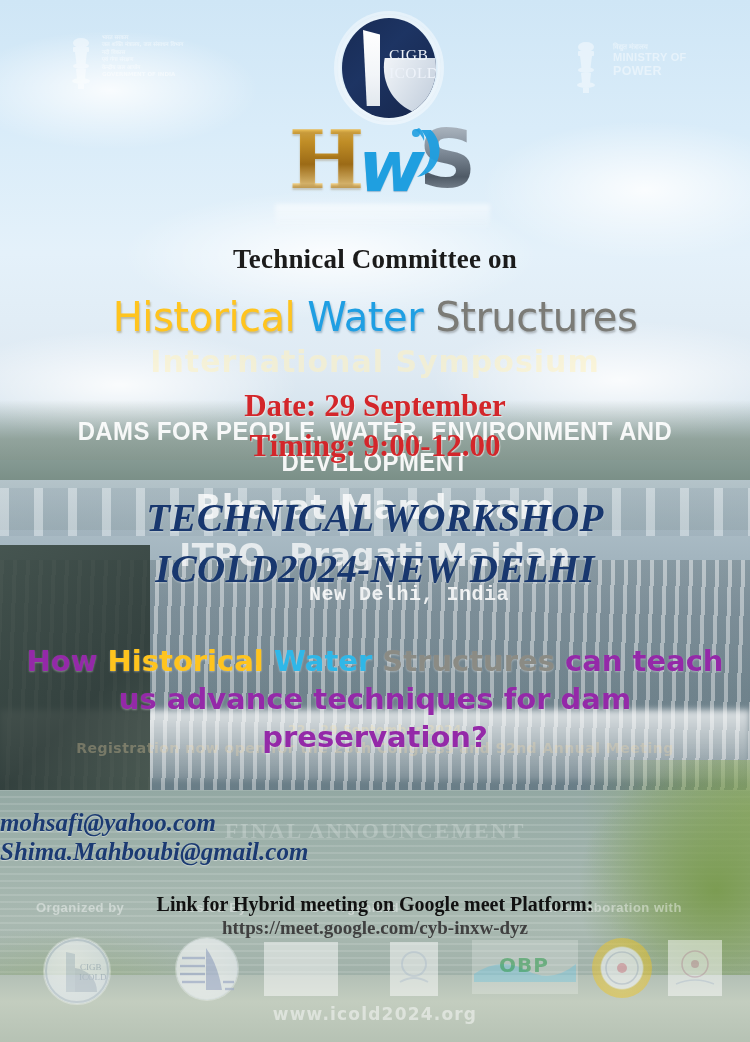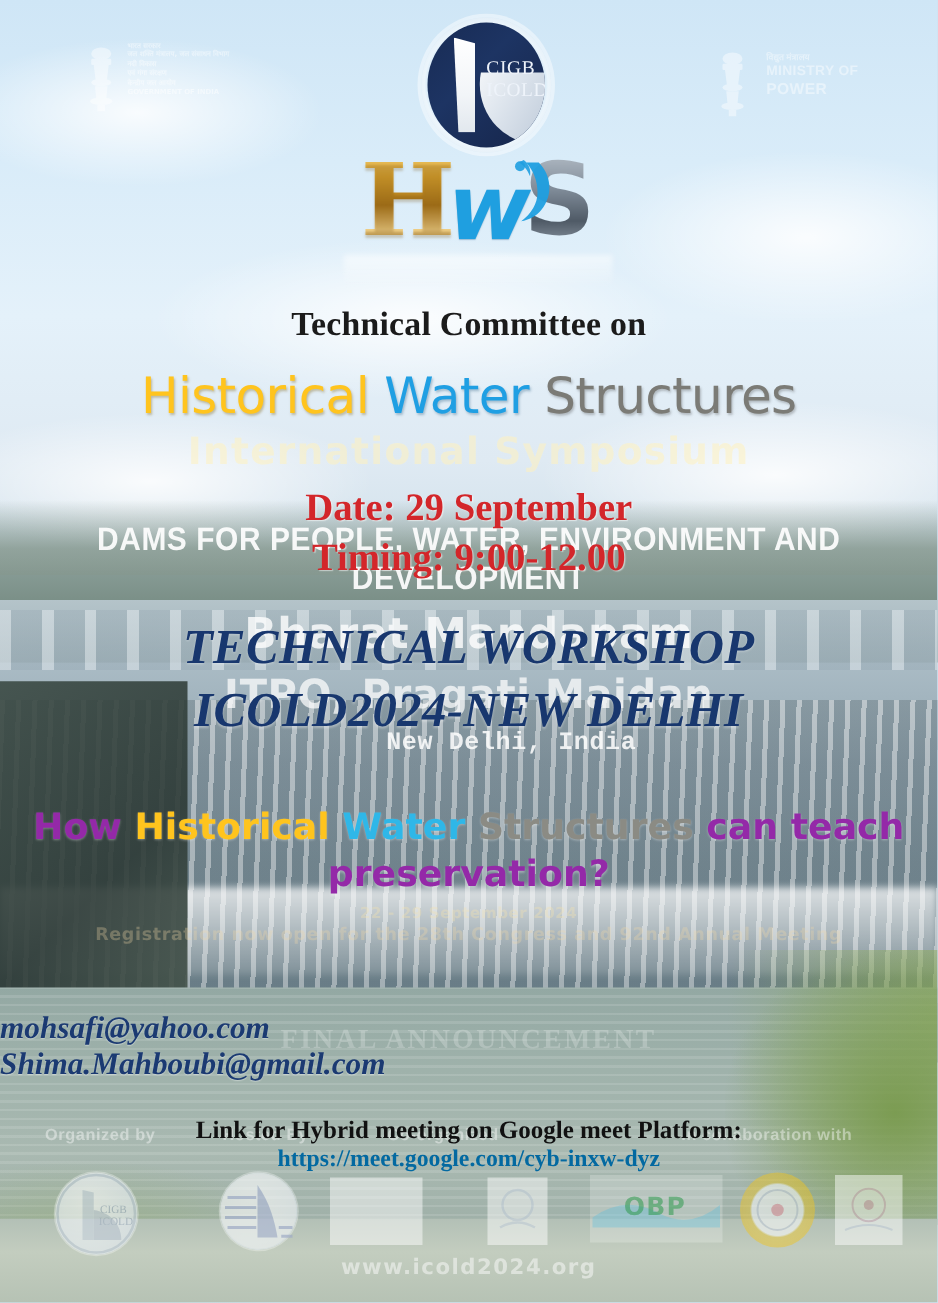--- a/index.html
+++ b/index.html
@@ -262,21 +262,21 @@
   }
 
   .meet-label {
     position:absolute; top:893px; width:750px; text-align:center;
     font-family:"Liberation Serif", serif; font-weight:bold;
     font-size:20px; color:#111111;
   }
   .meet-url {
     position:absolute; top:917px; width:750px; text-align:center;
     font-family:"Liberation Serif", serif; font-weight:bold;
-    font-size:19px; color:#0369a1;
+    font-size:19px; color:#404040;
   }
 
   
   .footer-logos { position:absolute; left:0; top:928px; width:750px; height:66px; }
   .flogo { position:absolute; opacity:.62; }
   .fl-circle {
     border-radius:50%;
     background:radial-gradient(circle at 40% 35%, #ffffff 0%, #eef3f8 55%, #dde6ef 100%);
     box-shadow:0 0 0 1px rgba(255,255,255,.5);
   }
@@ -411,20 +411,21 @@
       <div>Timing: 9:00-12.00</div>
     </div>
 
     <div class="workshop">
       <div>TECHNICAL WORKSHOP</div>
       <div>ICOLD2024-NEW DELHI</div>
     </div>
 
     <div class="question">
       <div><span>How </span><span class="q-hist">Historical</span><span> </span><span class="q-water">Water</span><span> </span><span class="q-struct">Structures</span><span> can teach</span></div>
+      <div>us advance techniques for dam</div>
       <div>preservation?</div>
     </div>
 
     <div class="emails">
       <div>mohsafi@yahoo.com</div>
       <div>Shima.Mahboubi@gmail.com</div>
     </div>
 
     <div class="meet-label">Link for Hybrid meeting on Google meet Platform:</div>
     <div class="meet-url">https://meet.google.com/cyb-inxw-dyz</div>

